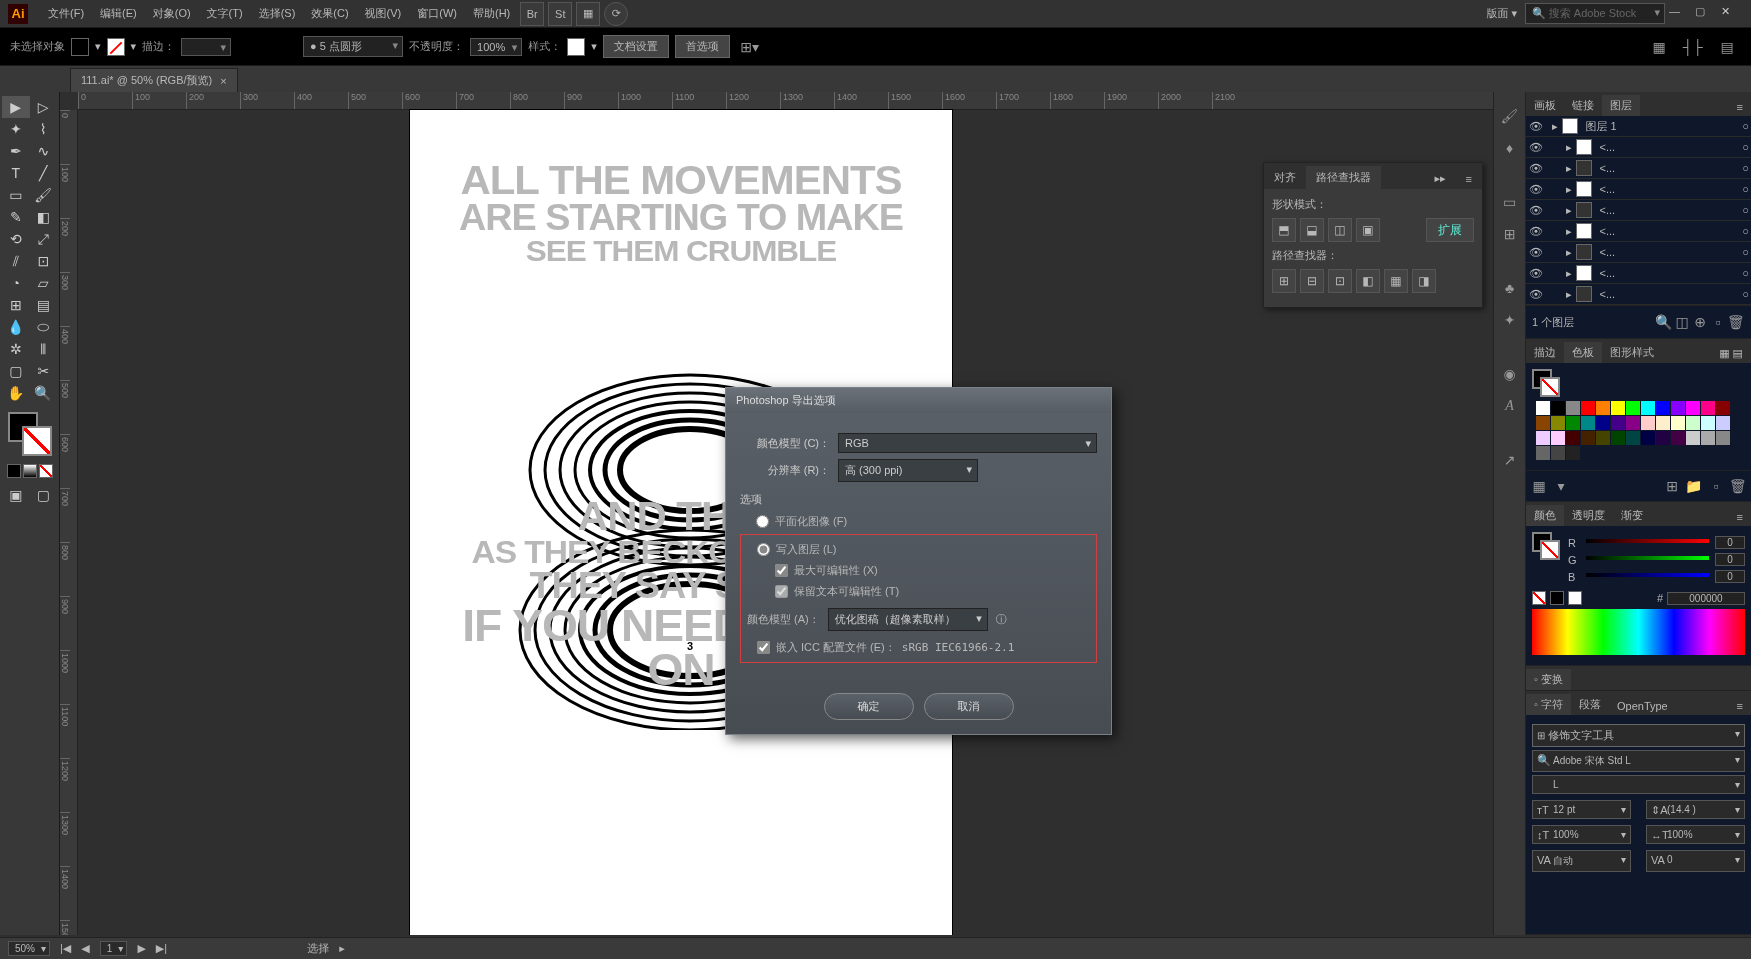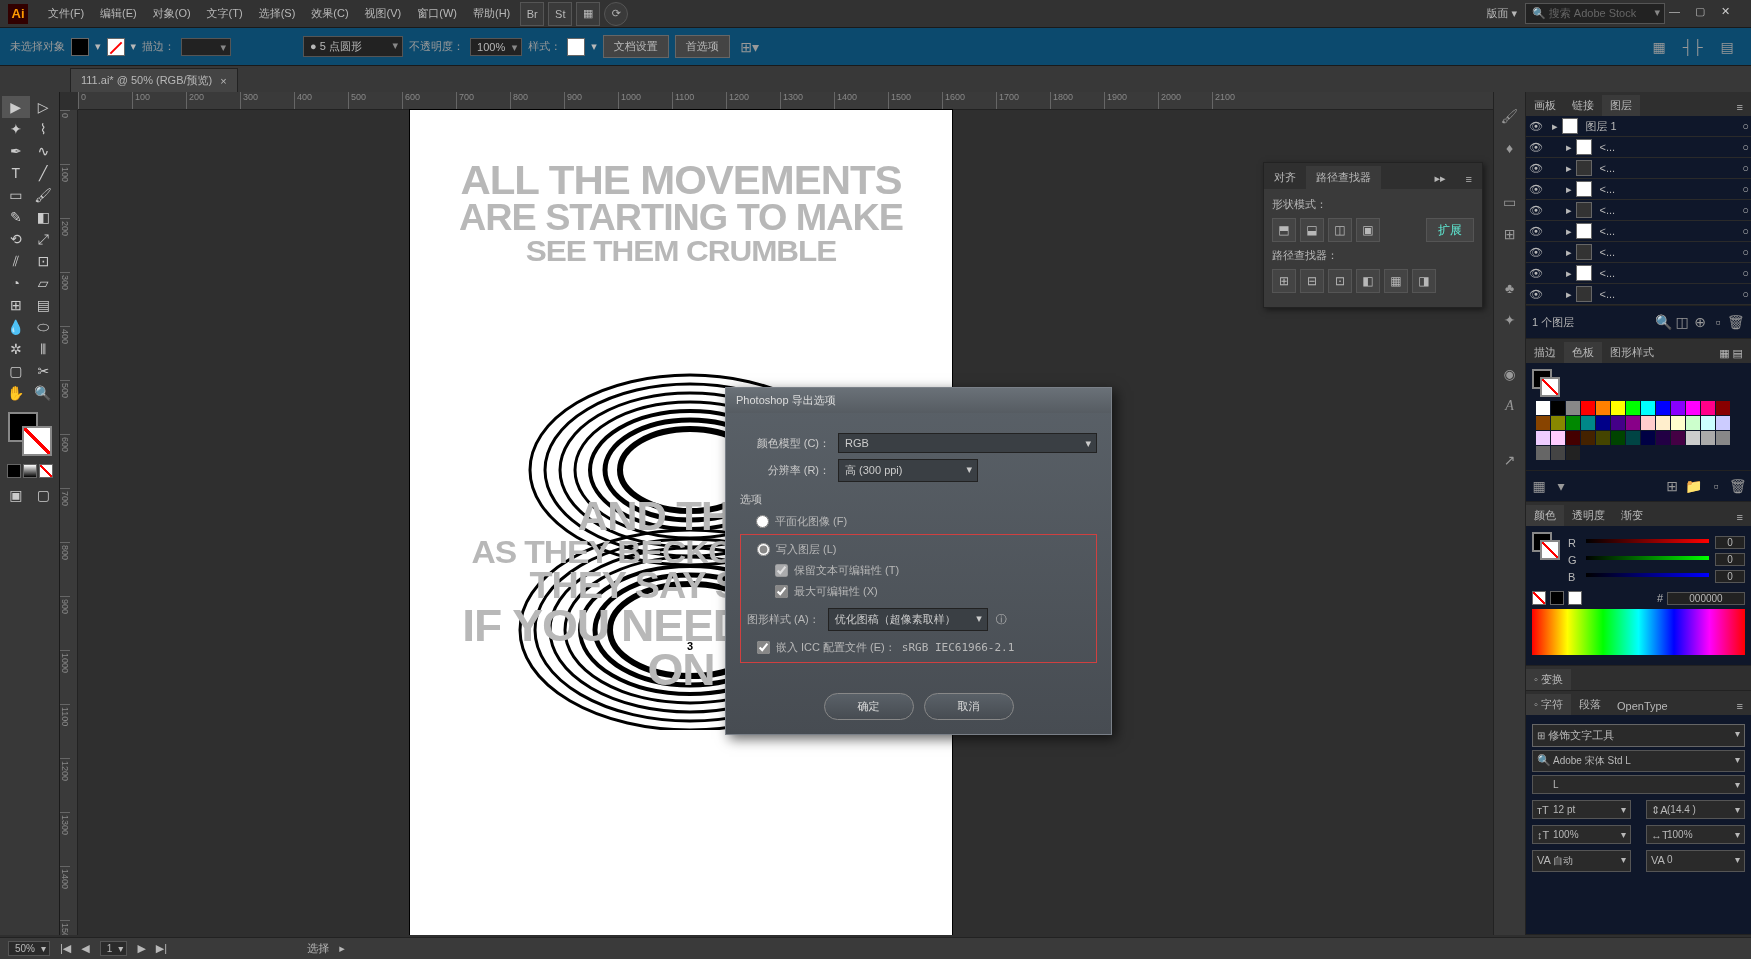--- a/index.html
+++ b/index.html
@@ -6,21 +6,21 @@
 body{background:#2f2f2f;width:1751px;height:959px;overflow:hidden;position:relative}
 
 .menubar{height:28px;background:#323232;display:flex;align-items:center;padding:0 8px;border-bottom:1px solid #1a1a1a}
 .ai-logo{width:20px;height:20px;background:#310000;color:#ff9a00;font-weight:bold;display:flex;align-items:center;justify-content:center;margin-right:12px;font-size:13px}
 .menu-item{padding:0 8px;cursor:pointer}
 .menu-icon{width:24px;height:24px;margin:0 2px;display:flex;align-items:center;justify-content:center;background:#3a3a3a;border:1px solid #555}
 .menu-spacer{flex:1}
 .wl-btn{width:18px;height:18px;margin:0 4px}
 .win-close{color:#ccc}
 
-.controlbar{height:38px;background:#0c4a6e;display:flex;align-items:center;padding:0 10px;border-bottom:1px solid #1a1a1a;gap:6px}
+.controlbar{height:38px;background:#000000;display:flex;align-items:center;padding:0 10px;border-bottom:1px solid #1a1a1a;gap:6px}
 .cb-label{color:#999}
 .swatch{width:18px;height:18px;border:1px solid #666;background:#000}
 .swatch.none{background:#fff;position:relative}
 .swatch.none::after{content:"";position:absolute;left:0;right:0;top:50%;border-top:2px solid red;transform:rotate(-45deg)}
 .cb-dd{background:#222;border:1px solid #555;padding:2px 16px 2px 6px;min-width:50px;position:relative}
 .cb-dd::after{content:"▾";position:absolute;right:4px;color:#888}
 .cb-btn{background:#444;border:1px solid #666;padding:3px 10px}
 
 .tabbar{height:26px;background:#383838;display:flex;align-items:flex-end;padding-left:70px}
 .tab{background:#444;padding:4px 10px;border:1px solid #222;border-bottom:none;display:flex;gap:8px;align-items:center}
@@ -361,30 +361,30 @@
         <div class="dlg-section">选项</div>
         <label class="radio">
             <input type="radio" name="opt" style="">
             <span>平面化图像 (F)</span>
           </label>
         <div class="highlight-box">
           <label class="radio">
               <input type="radio" name="opt" checked="" style="">
               <span>写入图层 (L)</span>
             </label>
+          <label class="check" style="padding-left:34px">
+              <input type="checkbox" checked="" style="">
+              <span>最大可编辑性 (X)</span>
+            </label>
           <label class="check disabled" style="padding-left:34px">
               <input type="checkbox" checked="" disabled="" style="">
               <span>保留文本可编辑性 (T)</span>
             </label>
-          <label class="check" style="padding-left:34px">
-              <input type="checkbox" checked="" style="">
-              <span>最大可编辑性 (X)</span>
-            </label>
           <div class="dlg-row" style="padding-left:6px">
-            <span>图形样式 (A)：</span>
+            <span>颜色模型 (A)：</span>
             <div class="dlg-dd" style="flex:0 0 160px">优化图稿（超像素取样）</div>
             <span>ⓘ</span>
           </div>
           <label class="check">
               <input type="checkbox" checked="" style="">
               <span>嵌入 ICC 配置文件 (E)：</span> 
               <span style="font-family:monospace">sRGB IEC61966-2.1</span>
             </label>
         </div>
       </div>

